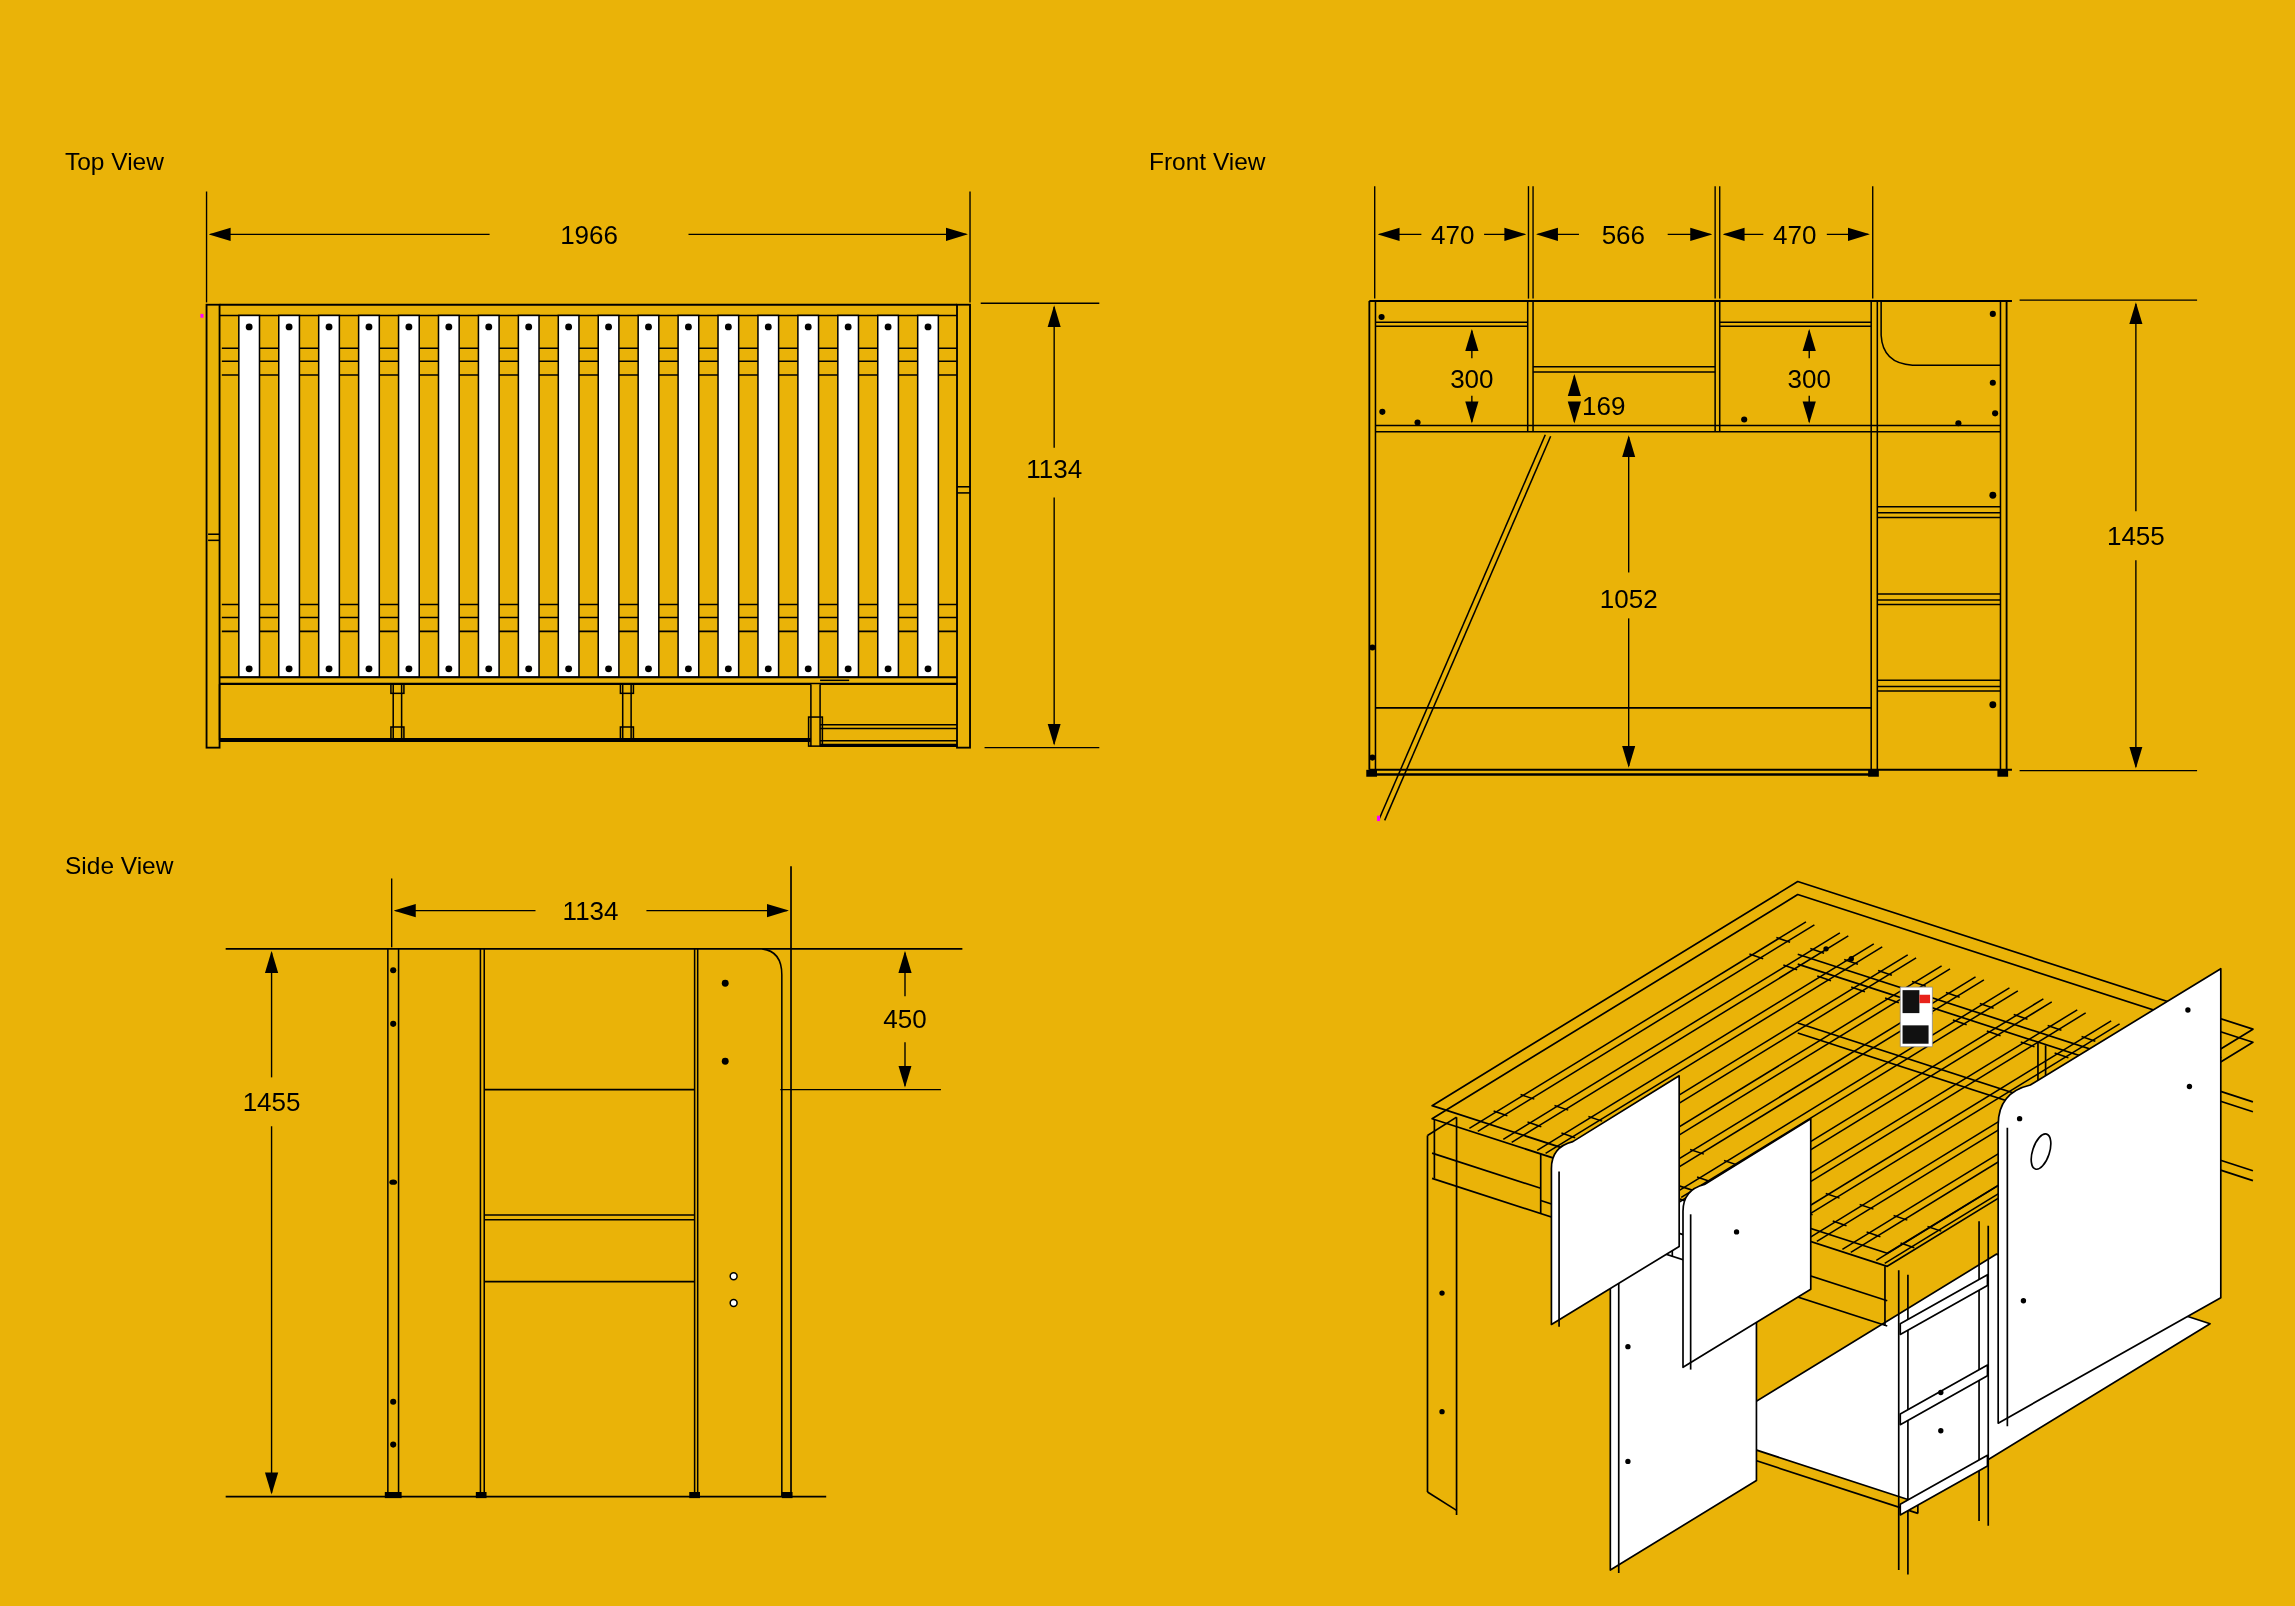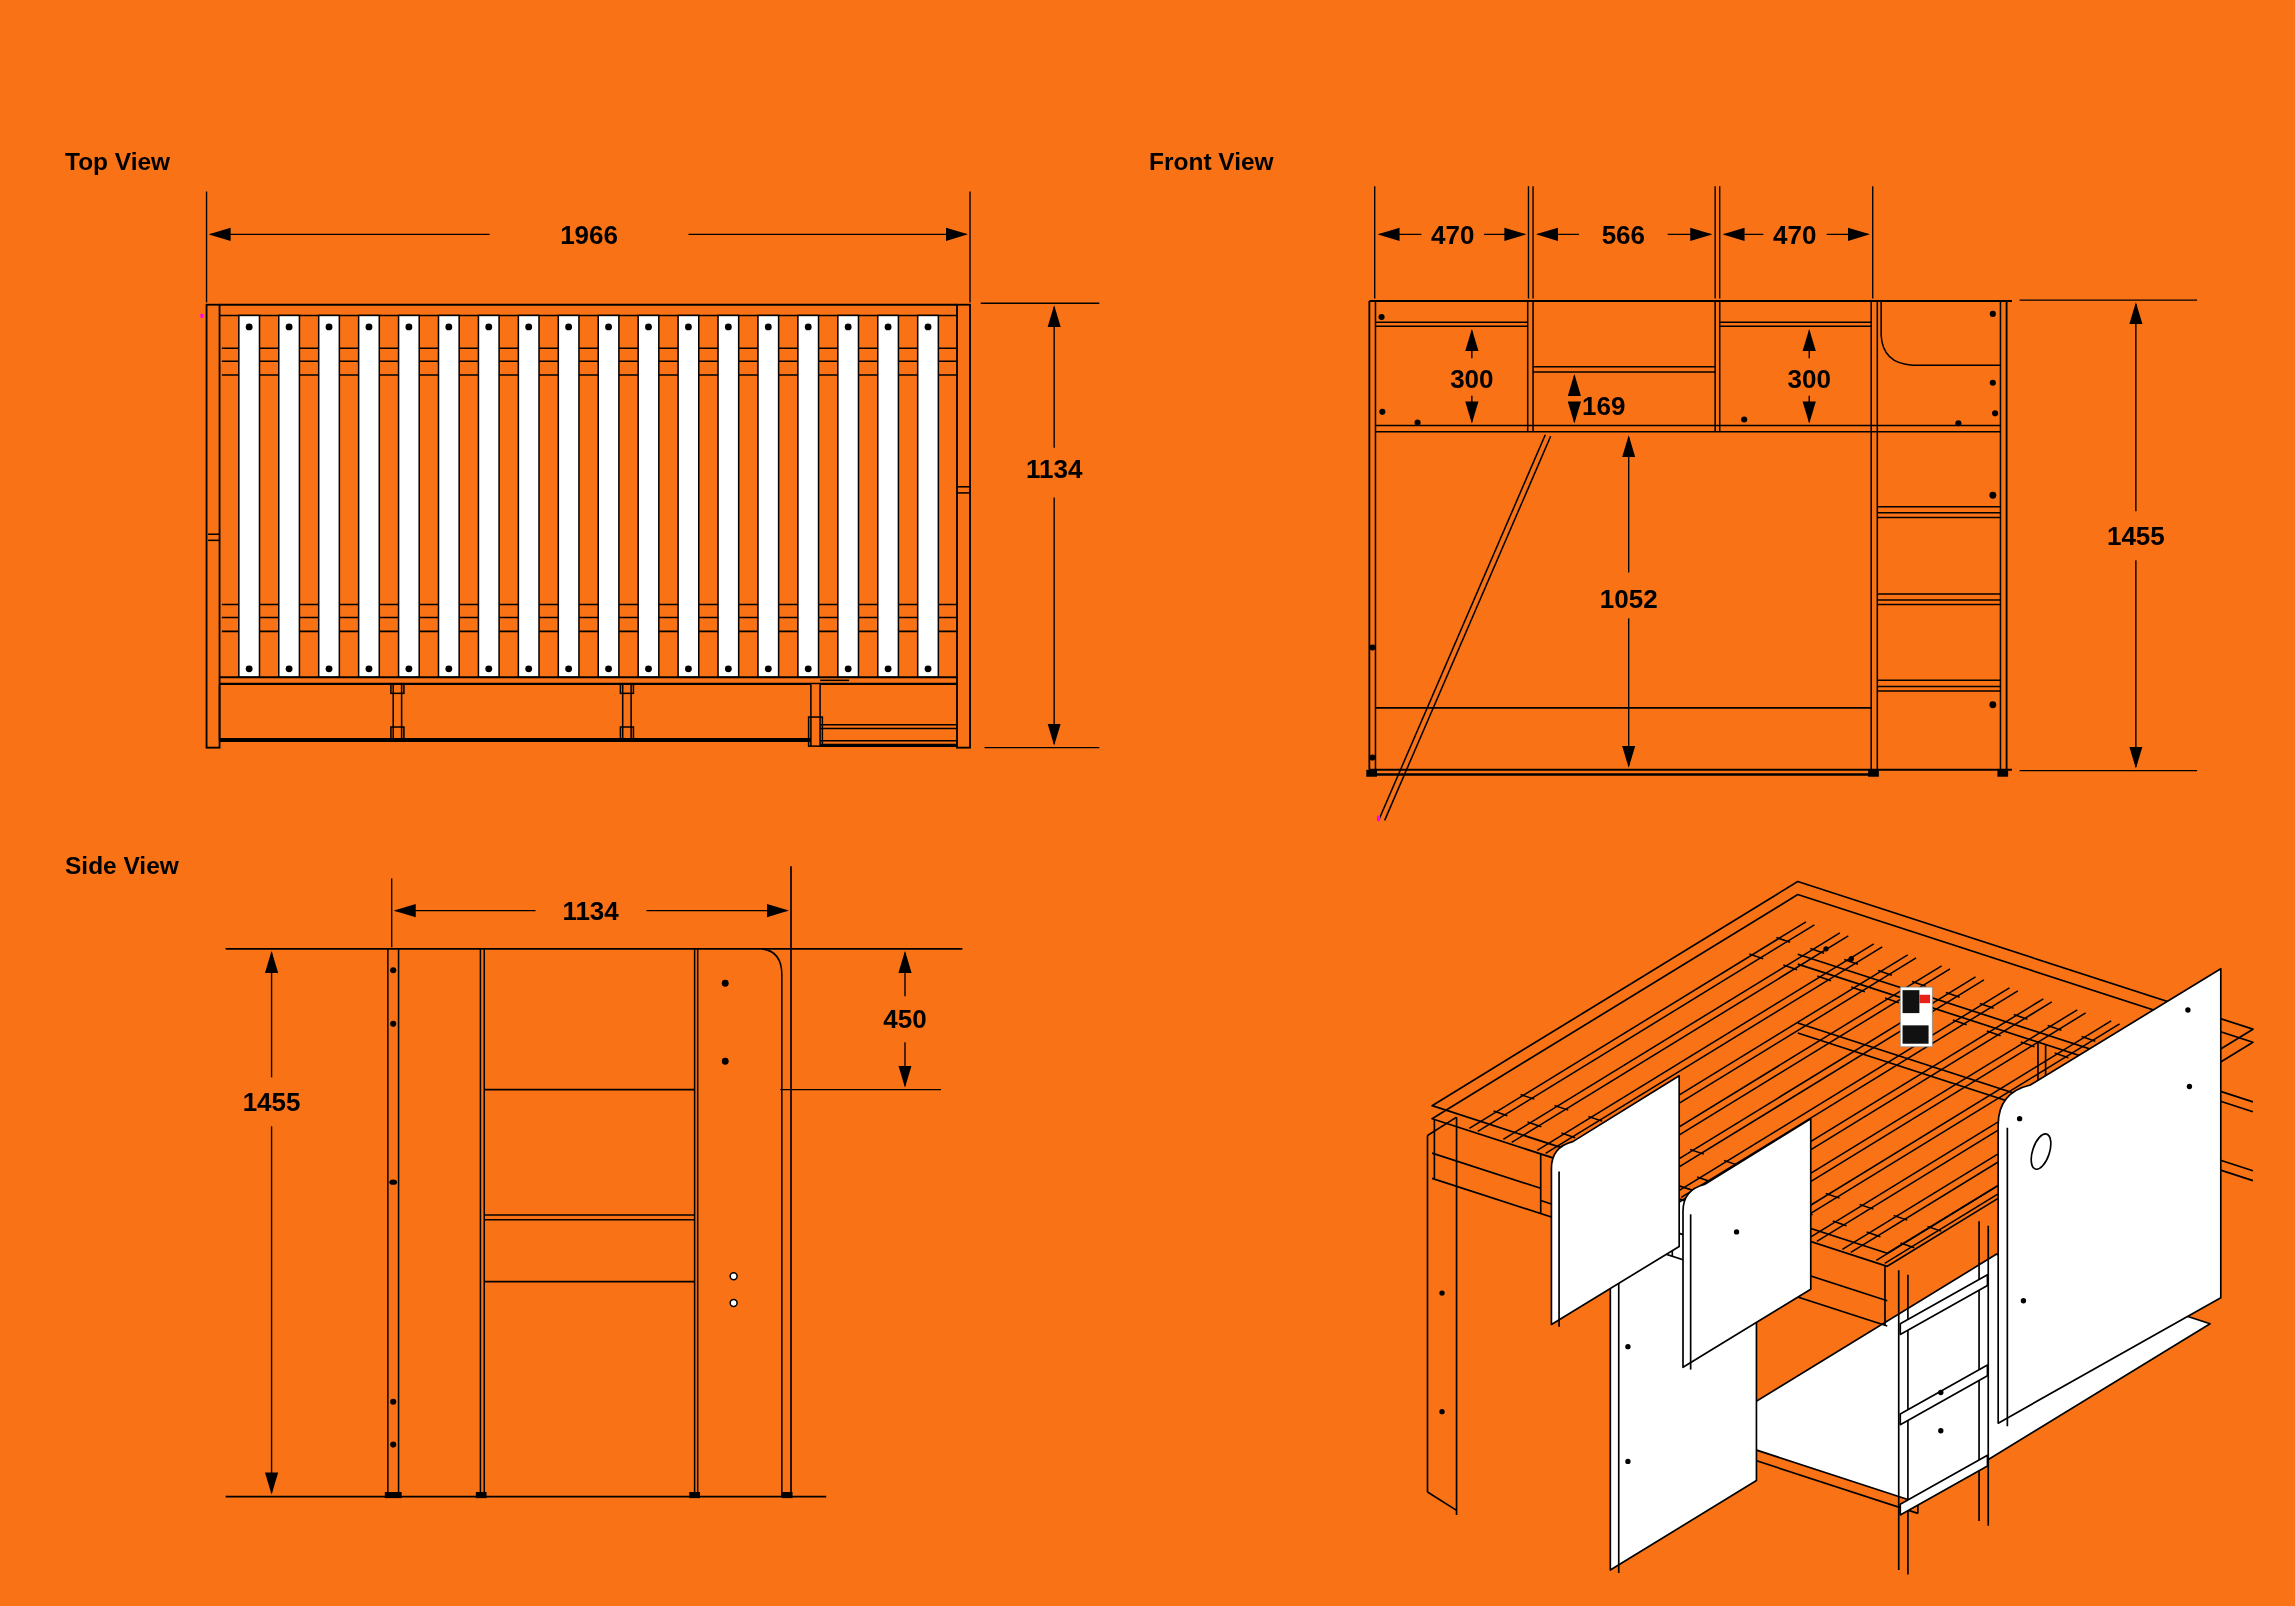--- a/index.html
+++ b/index.html
@@ -1,17 +1,17 @@
 <!DOCTYPE html>
 <html style="font-size:12.2px"><head>
 <meta charset="utf-8">
 <style>
   html,body{margin:0;padding:0;background:#ffffff;}
-  .canvas{position:relative;width:2295px;height:1607px;background:#f97316;overflow:hidden;
-          font-family:"Liberation Sans", sans-serif;font-weight:bold;}
+  .canvas{position:relative;width:2295px;height:1607px;background:#eab308;overflow:hidden;
+          font-family:"Liberation Sans", sans-serif;}
   svg{position:absolute;left:0;top:0;}
   text{fill:#000;font-family:"Liberation Sans", sans-serif;}
   .vlabel{font-size:32px;}
   .dim{font-size:34px;}
 </style>
 </head>
 <body>
 
 <div class="canvas">
 <svg width="2295" height="1607" viewBox="0 0 3000 2100">

